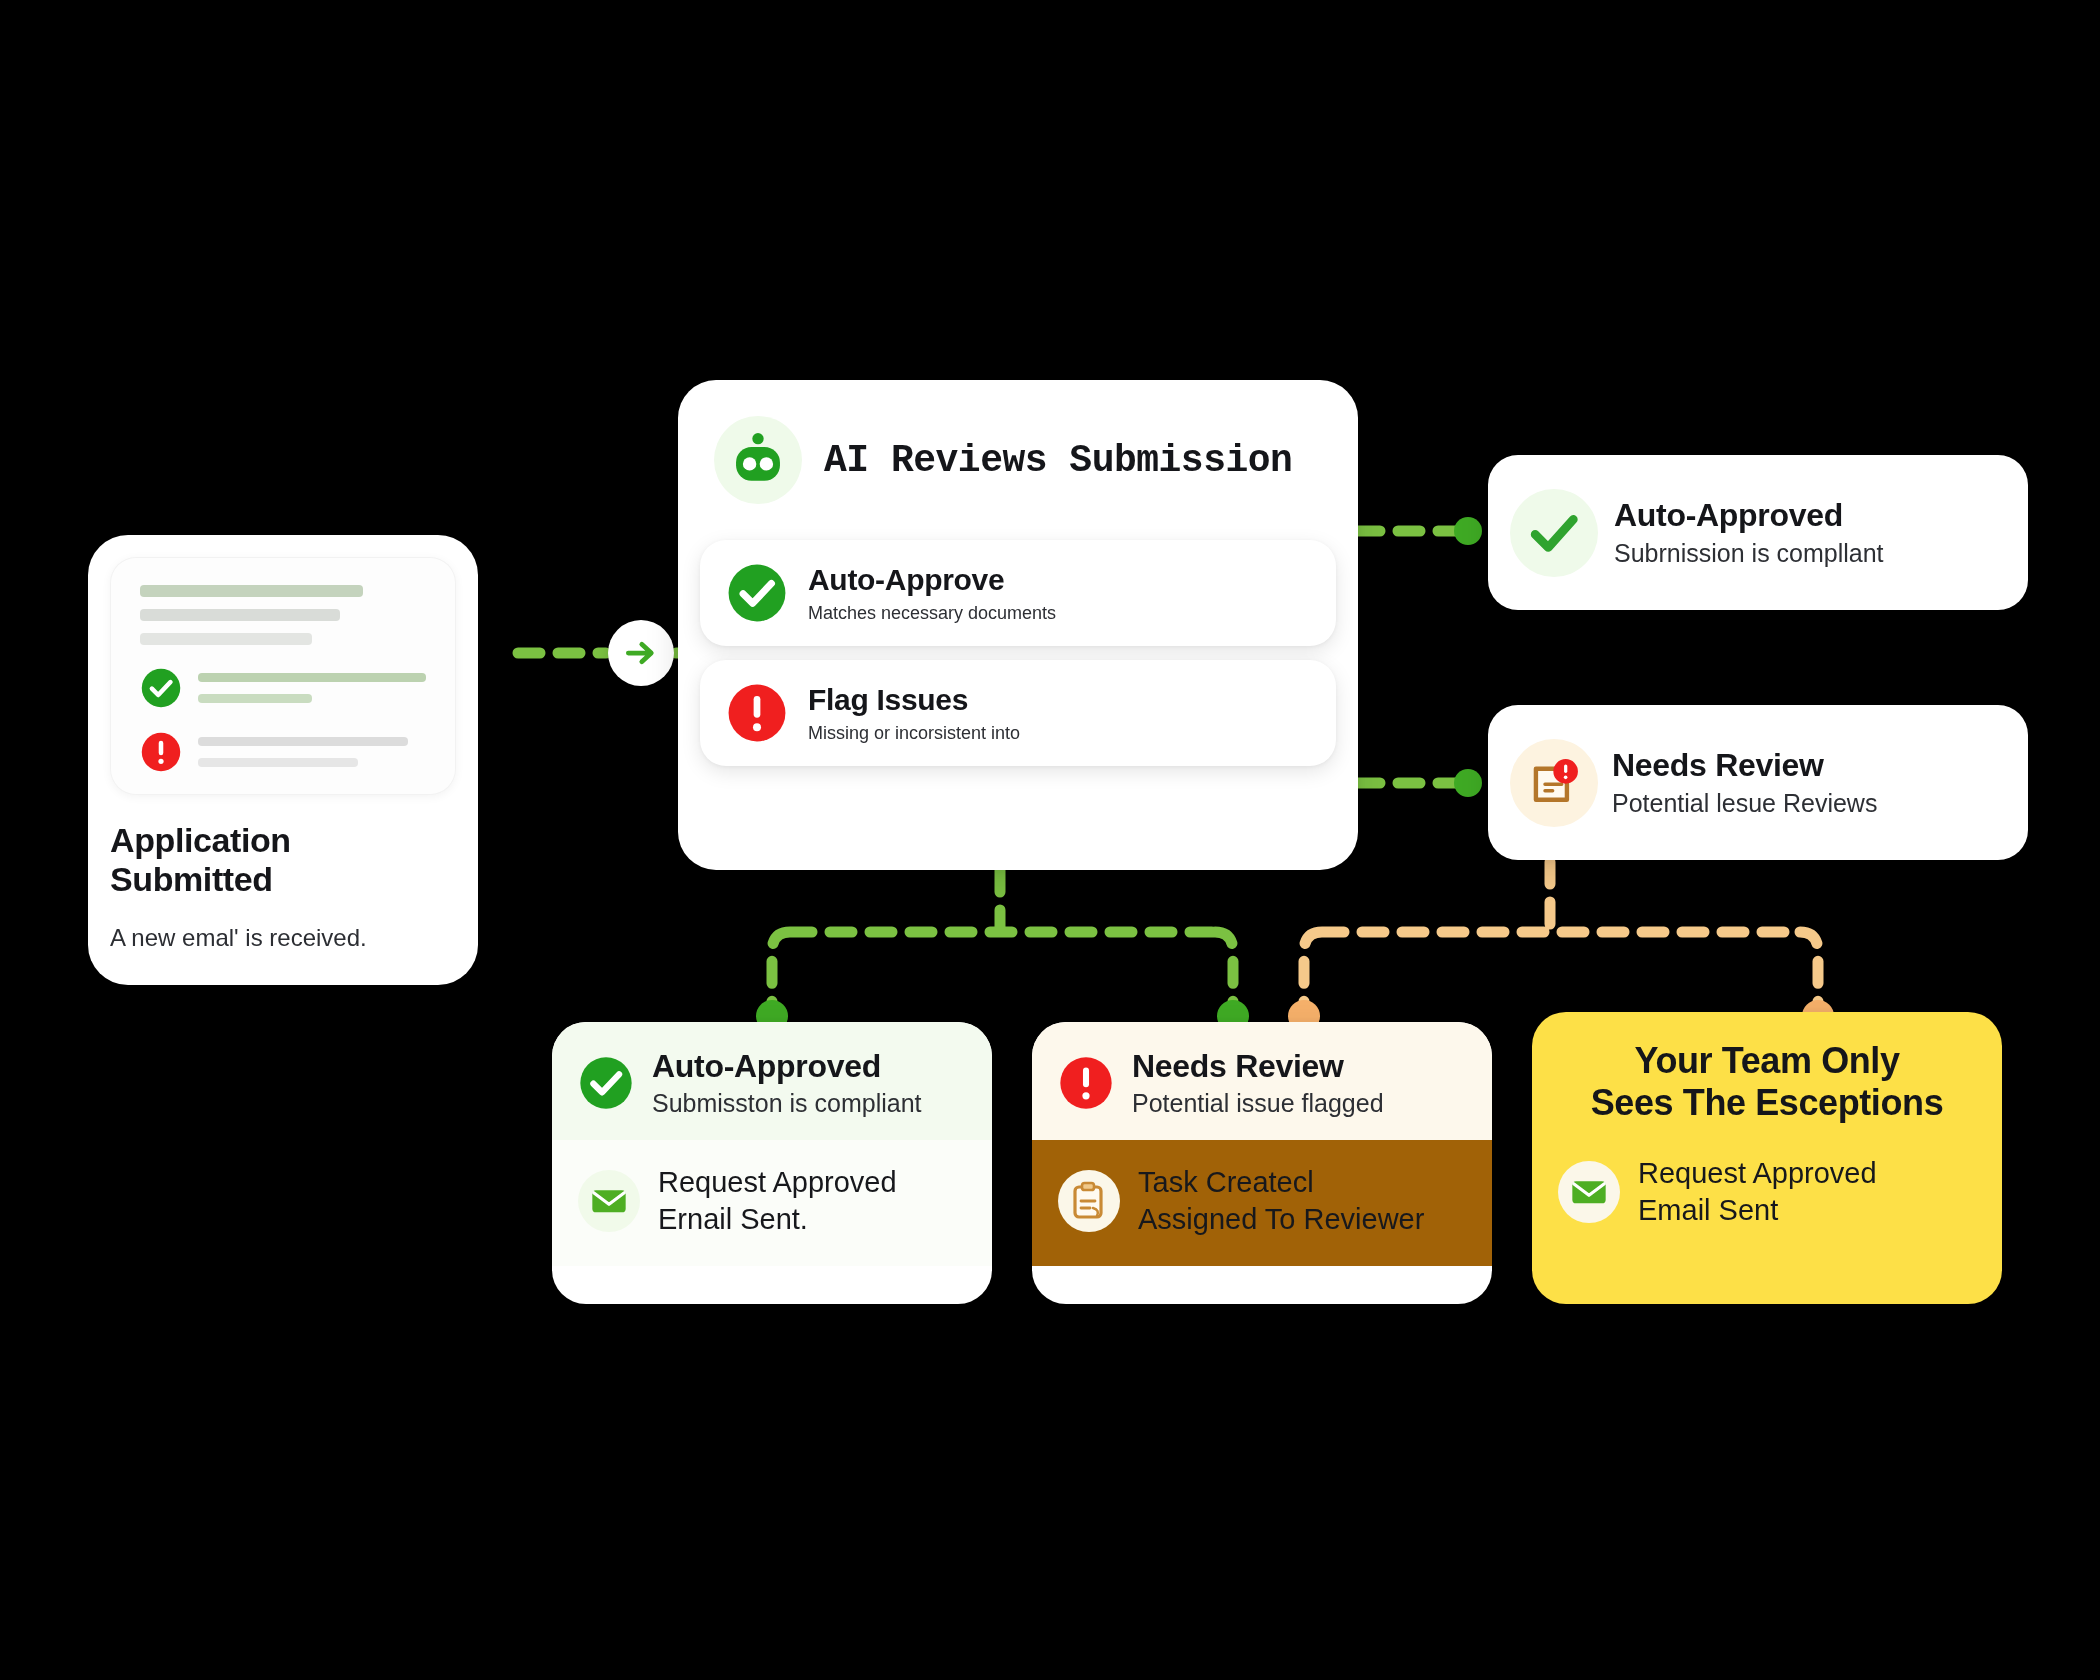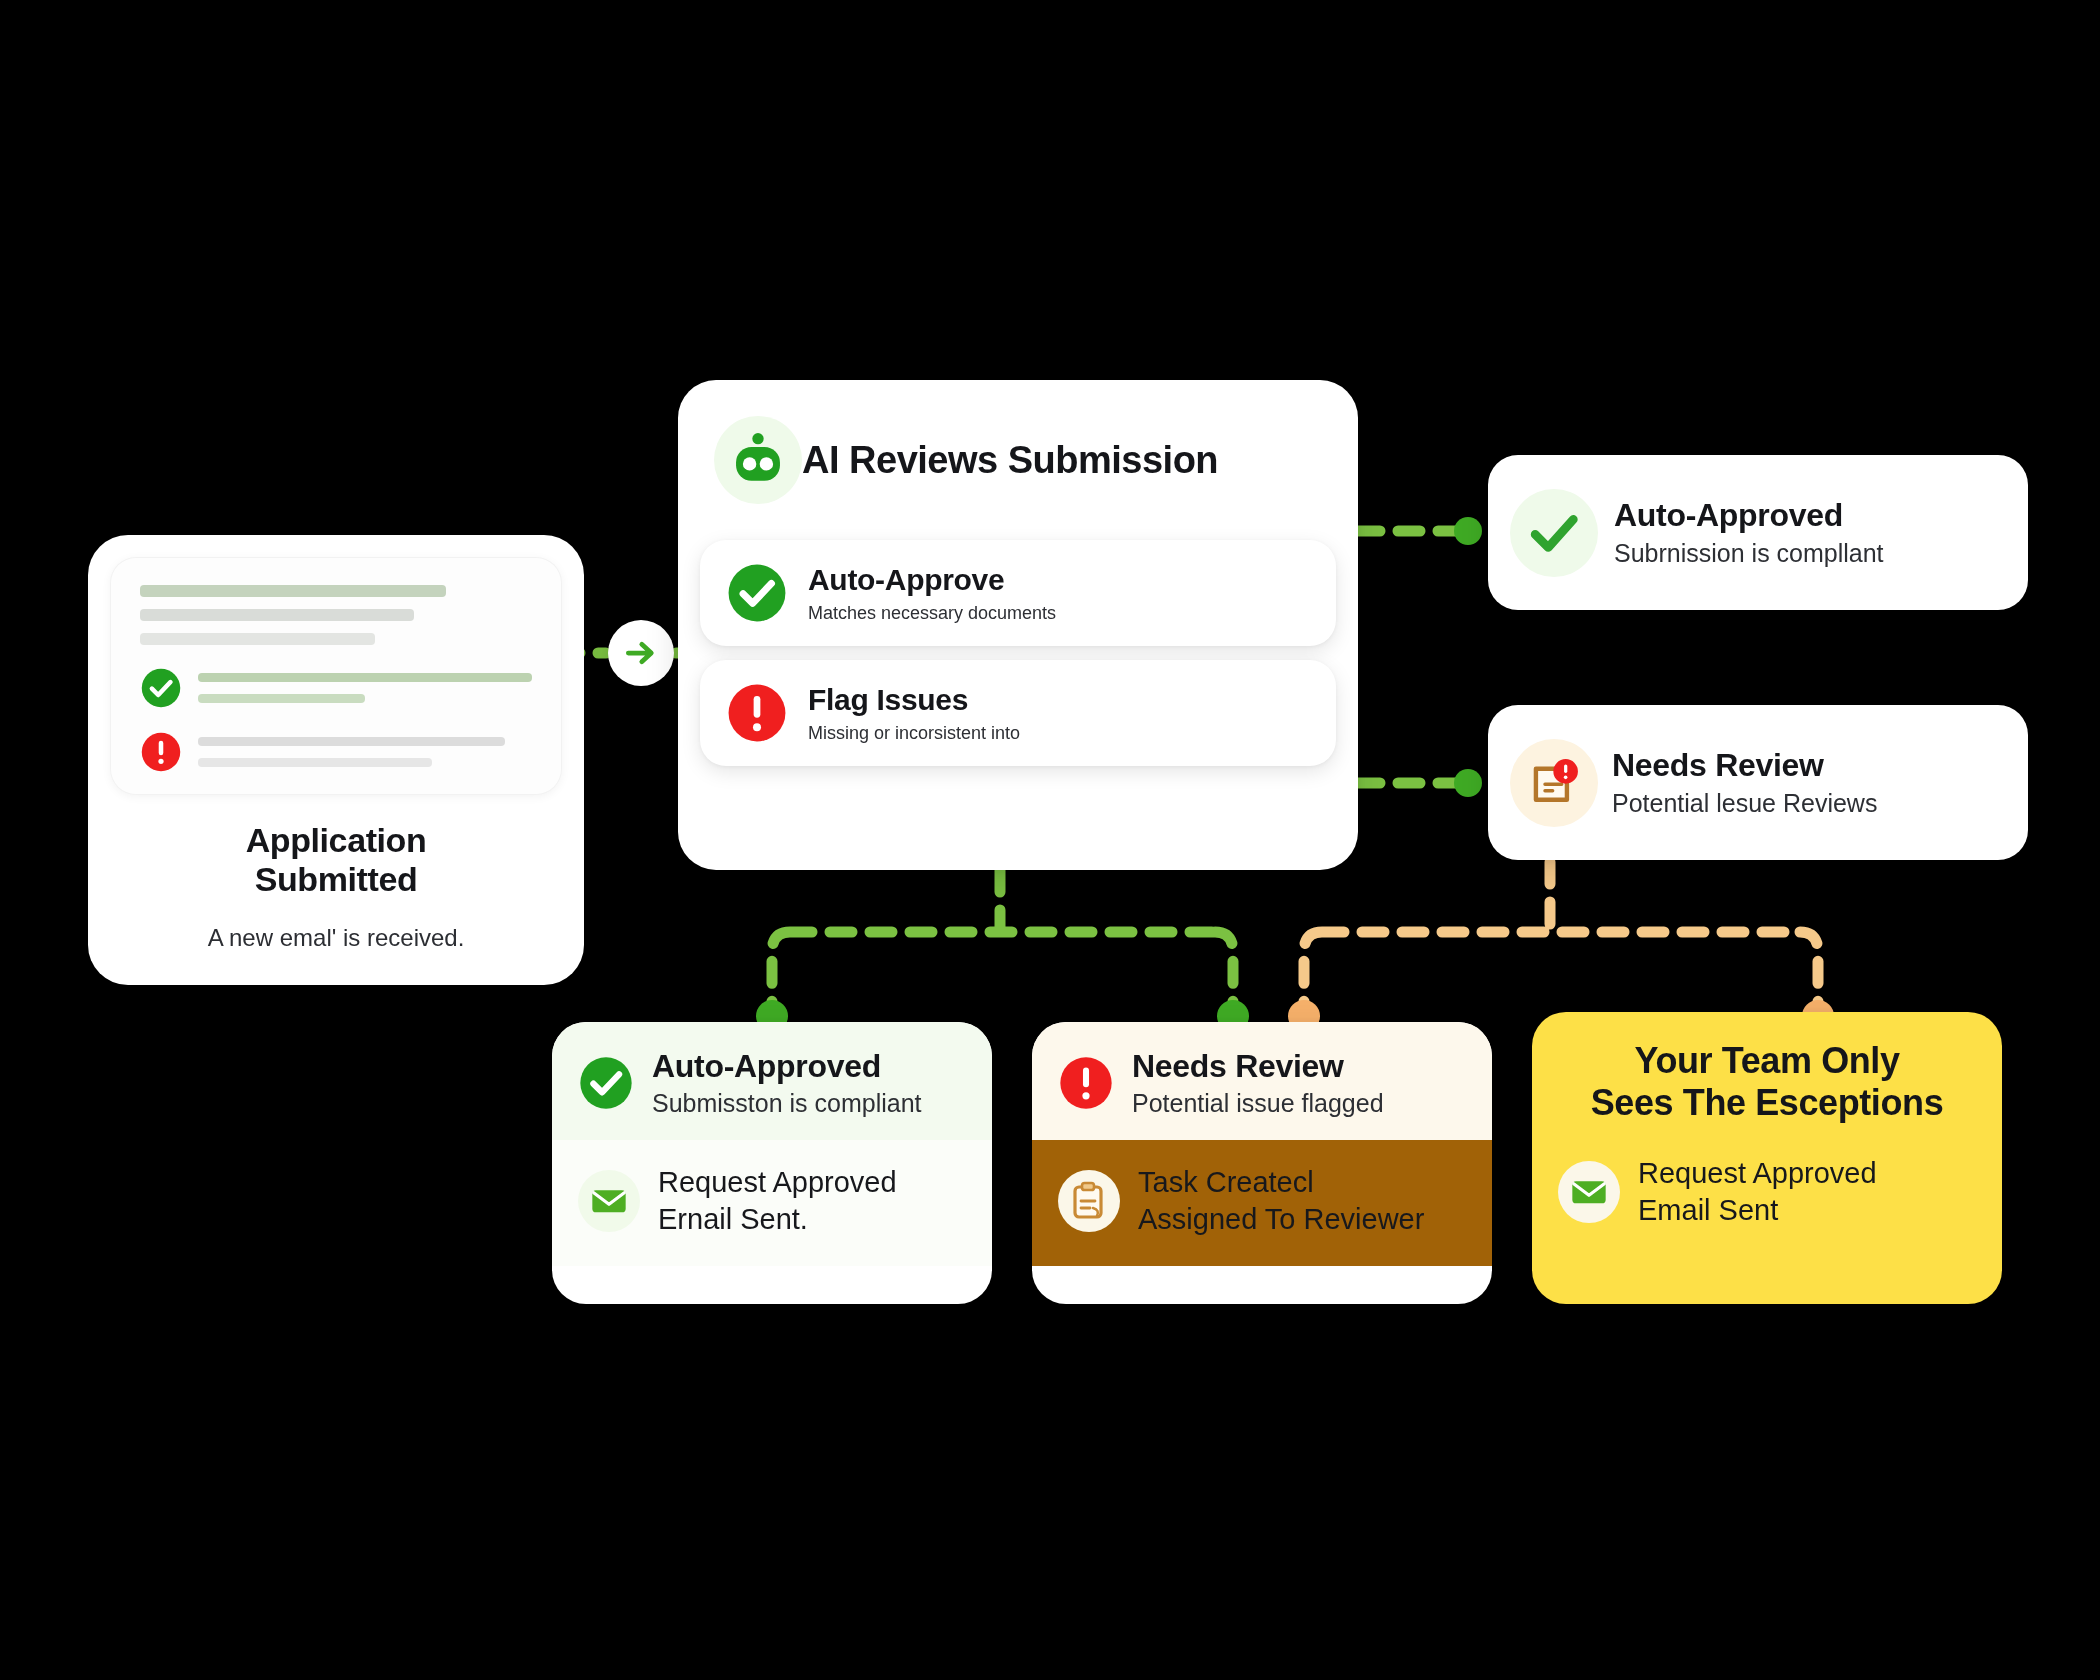--- a/index.html
+++ b/index.html
@@ -15,24 +15,23 @@
 
   .card {
     position: absolute;
     background: #ffffff;
     border-radius: 34px;
     box-shadow: 0 10px 34px rgba(0,0,0,0.13), 0 2px 8px rgba(0,0,0,0.07);
   }
 
   
   #card-application {
-    left: 88px; top: 535px; width: 496px; height: 450px;
+    left: 88px; top: 535px; width: 390px; height: 450px;
     border-radius: 40px;
     padding: 22px 22px 0 22px;
-    text-align: center;
   }
   .doc-preview {
     background: #fdfdfd;
     border-radius: 26px;
     box-shadow: inset 0 0 0 1px rgba(0,0,0,0.045), 0 2px 10px rgba(0,0,0,0.05);
     height: 238px;
     padding: 28px 30px 0 30px;
     text-align: left;
     overflow: hidden;
   }
@@ -65,21 +64,21 @@
     box-shadow: 0 4px 14px rgba(0,0,0,0.14);
     display: flex; align-items: center; justify-content: center;
   }
 
   
   #card-ai {
     left: 678px; top: 380px; width: 680px; height: 490px;
     border-radius: 38px;
     padding: 26px 22px 24px 22px;
   }
-  .ai-header { display: flex; align-items: center; padding: 10px 14px 22px 14px; }
+  .ai-header { display: flex; align-items: center; gap: 22px; padding: 10px 14px 22px 14px; font-family: Liberation Mono, monospace; }
   .ai-header .title { font-size: 38px; font-weight: 700; color: #15161a; letter-spacing: -0.5px; }
   .icon-blob {
     width: 88px; height: 88px; border-radius: 50%;
     background: #effaea;
     display: flex; align-items: center; justify-content: center;
     flex: 0 0 auto;
   }
   .sub-card {
     background: #ffffff; border-radius: 26px;
     box-shadow: 0 6px 20px rgba(0,0,0,0.10), 0 1px 4px rgba(0,0,0,0.05);

